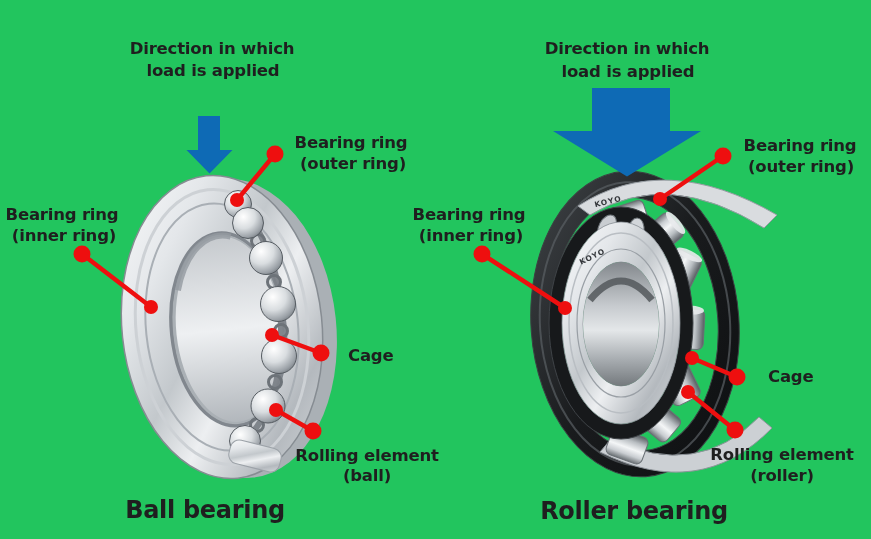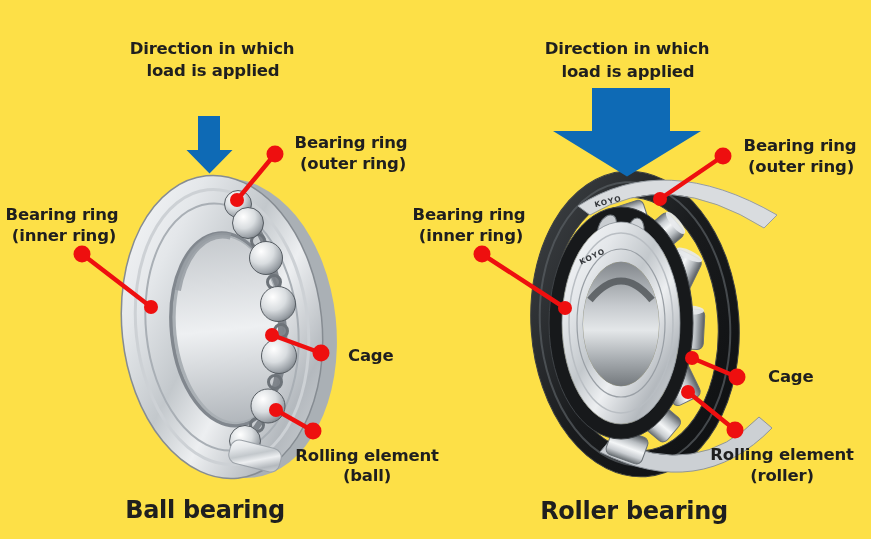--- a/index.html
+++ b/index.html
@@ -1,16 +1,16 @@
 <!DOCTYPE html>
 <html><head>
 <meta charset="utf-8">
 <style>
   html,body{margin:0;padding:0;background:#ffffff;}
-  .stage{position:relative;width:871px;height:539px;background:#fde047;overflow:hidden;}
+  .stage{position:relative;width:871px;height:539px;background:#22c55e;overflow:hidden;}
   svg{display:block;}
   text{font-family:"DejaVu Sans","Liberation Sans",sans-serif;font-weight:bold;fill:#1f1f1f;}
   .lbl{font-size:16.5px;letter-spacing:-0.2px;}
   .ttl{font-size:24px;letter-spacing:-0.3px;}
   .brand{font-size:7.5px;letter-spacing:1.2px;fill:#33363a;}
 </style>
 </head>
 <body>
 
 <div class="stage">

